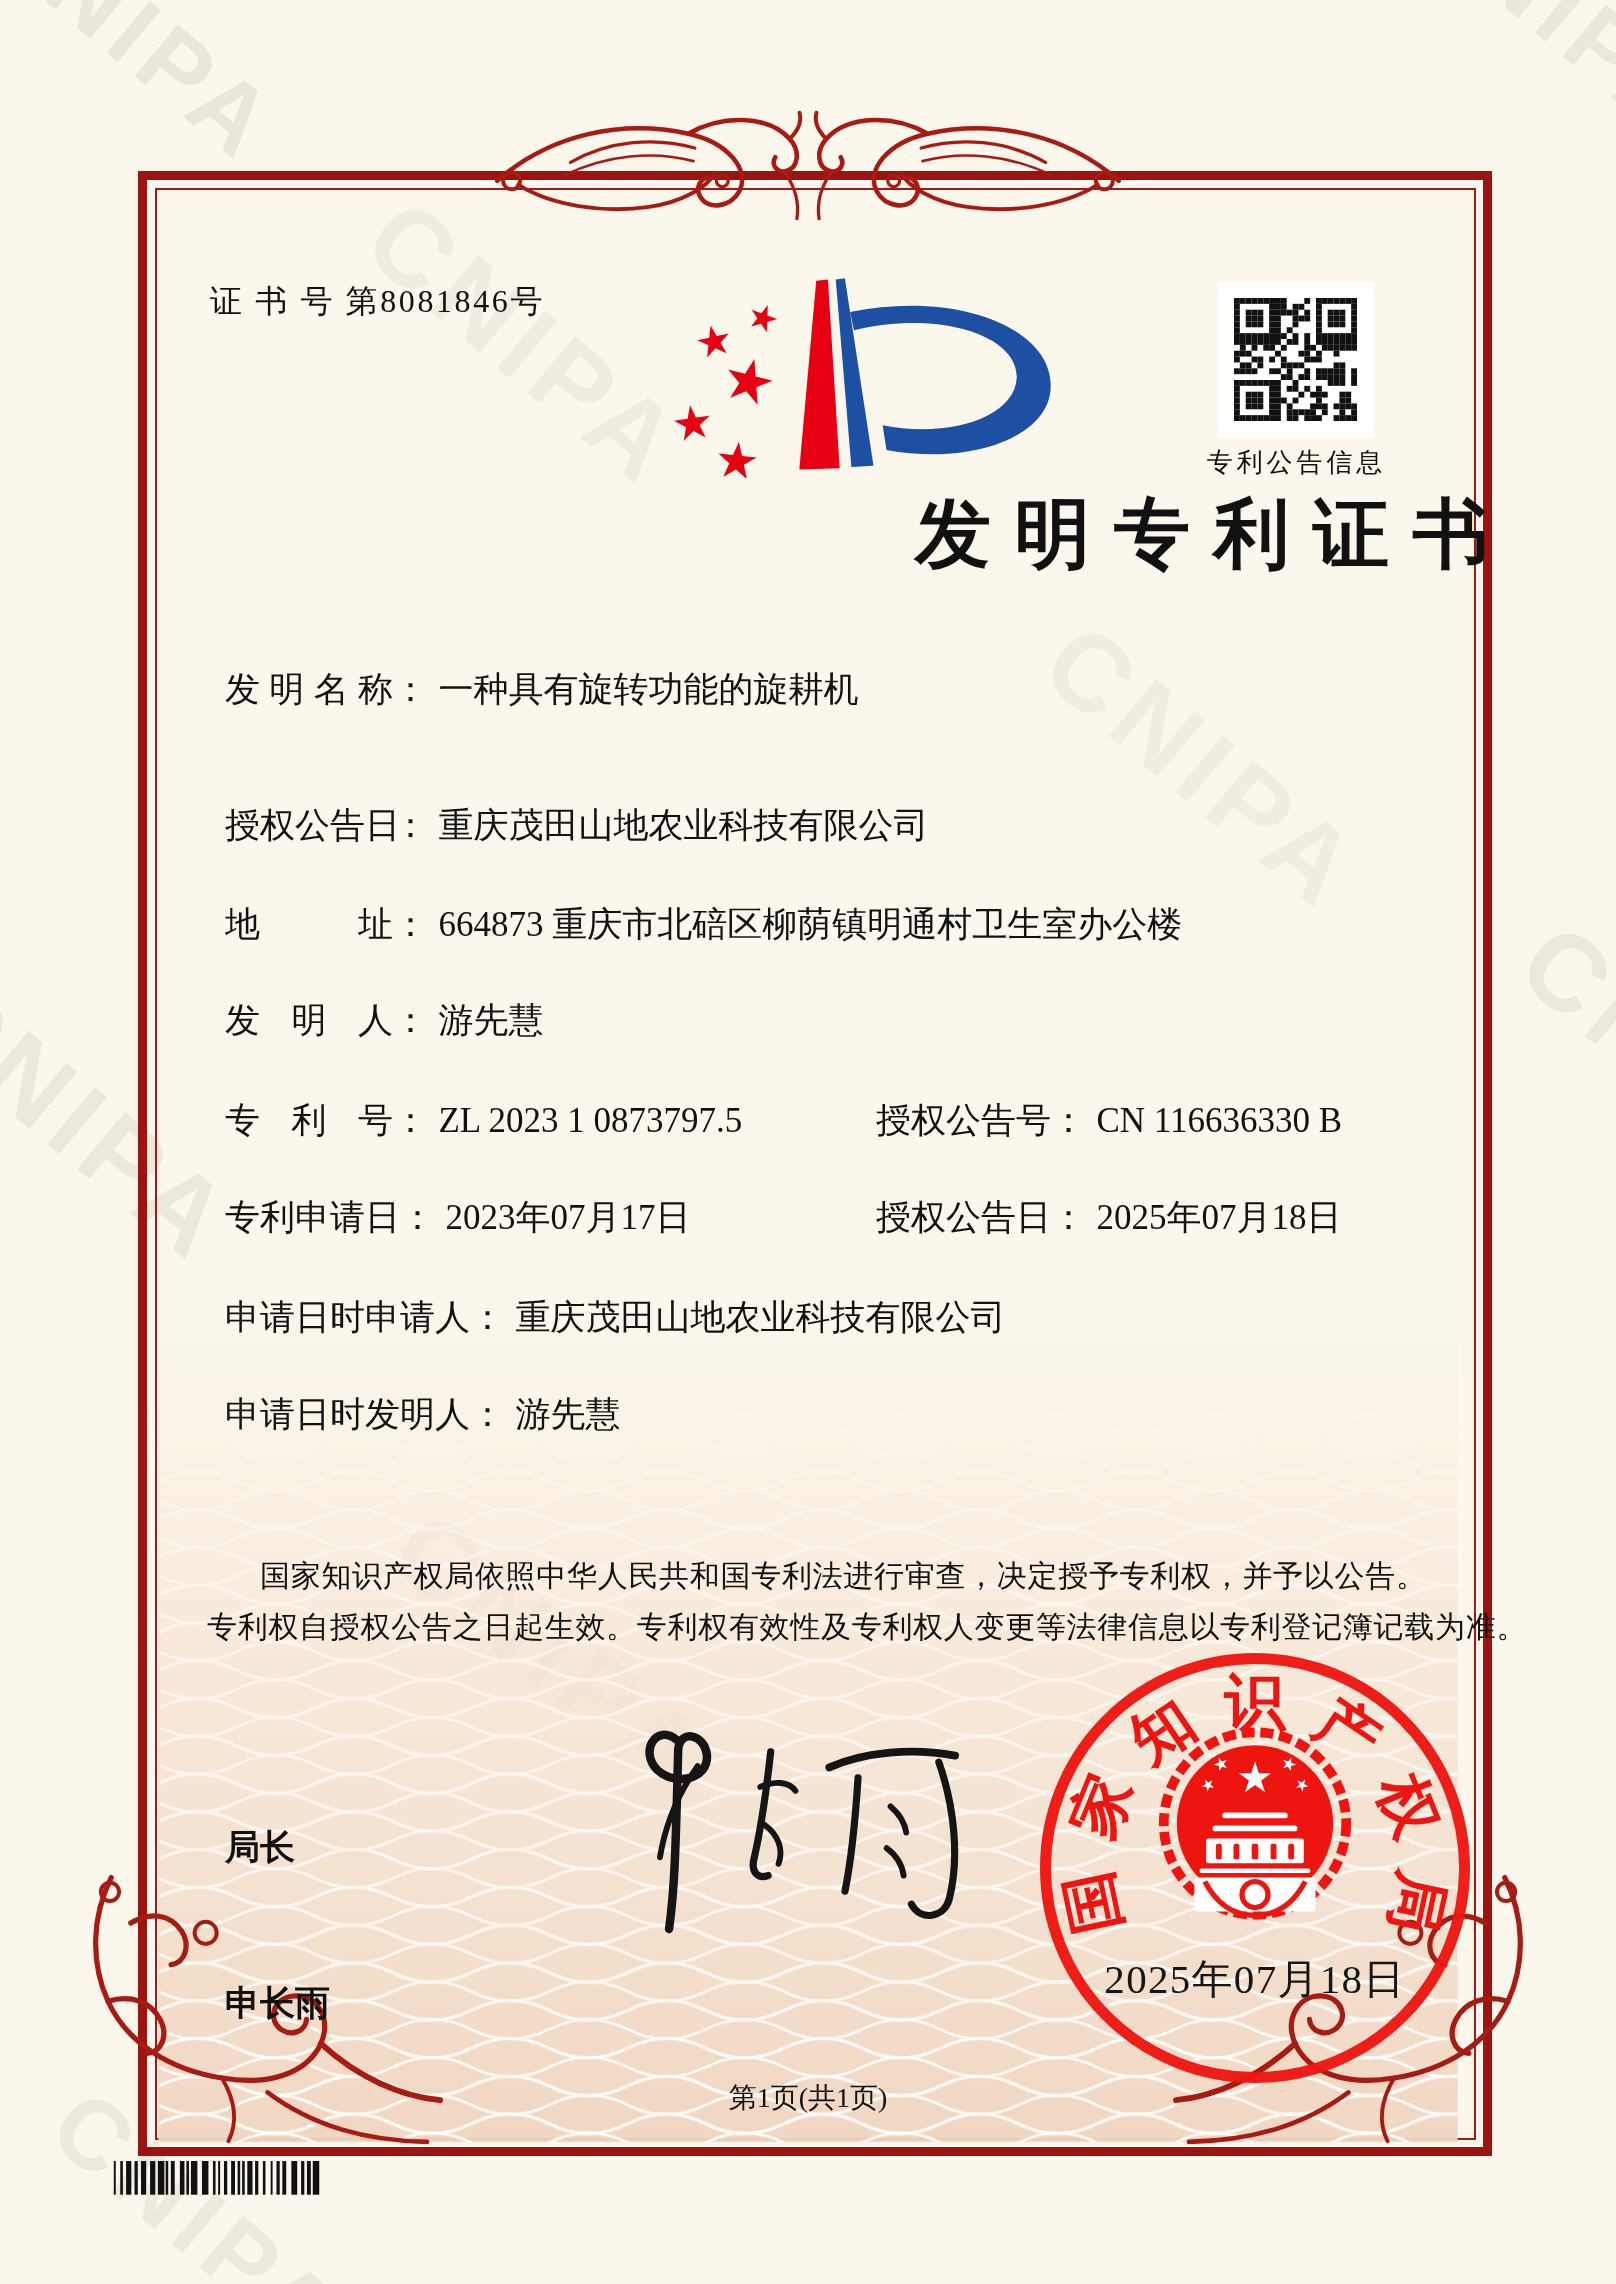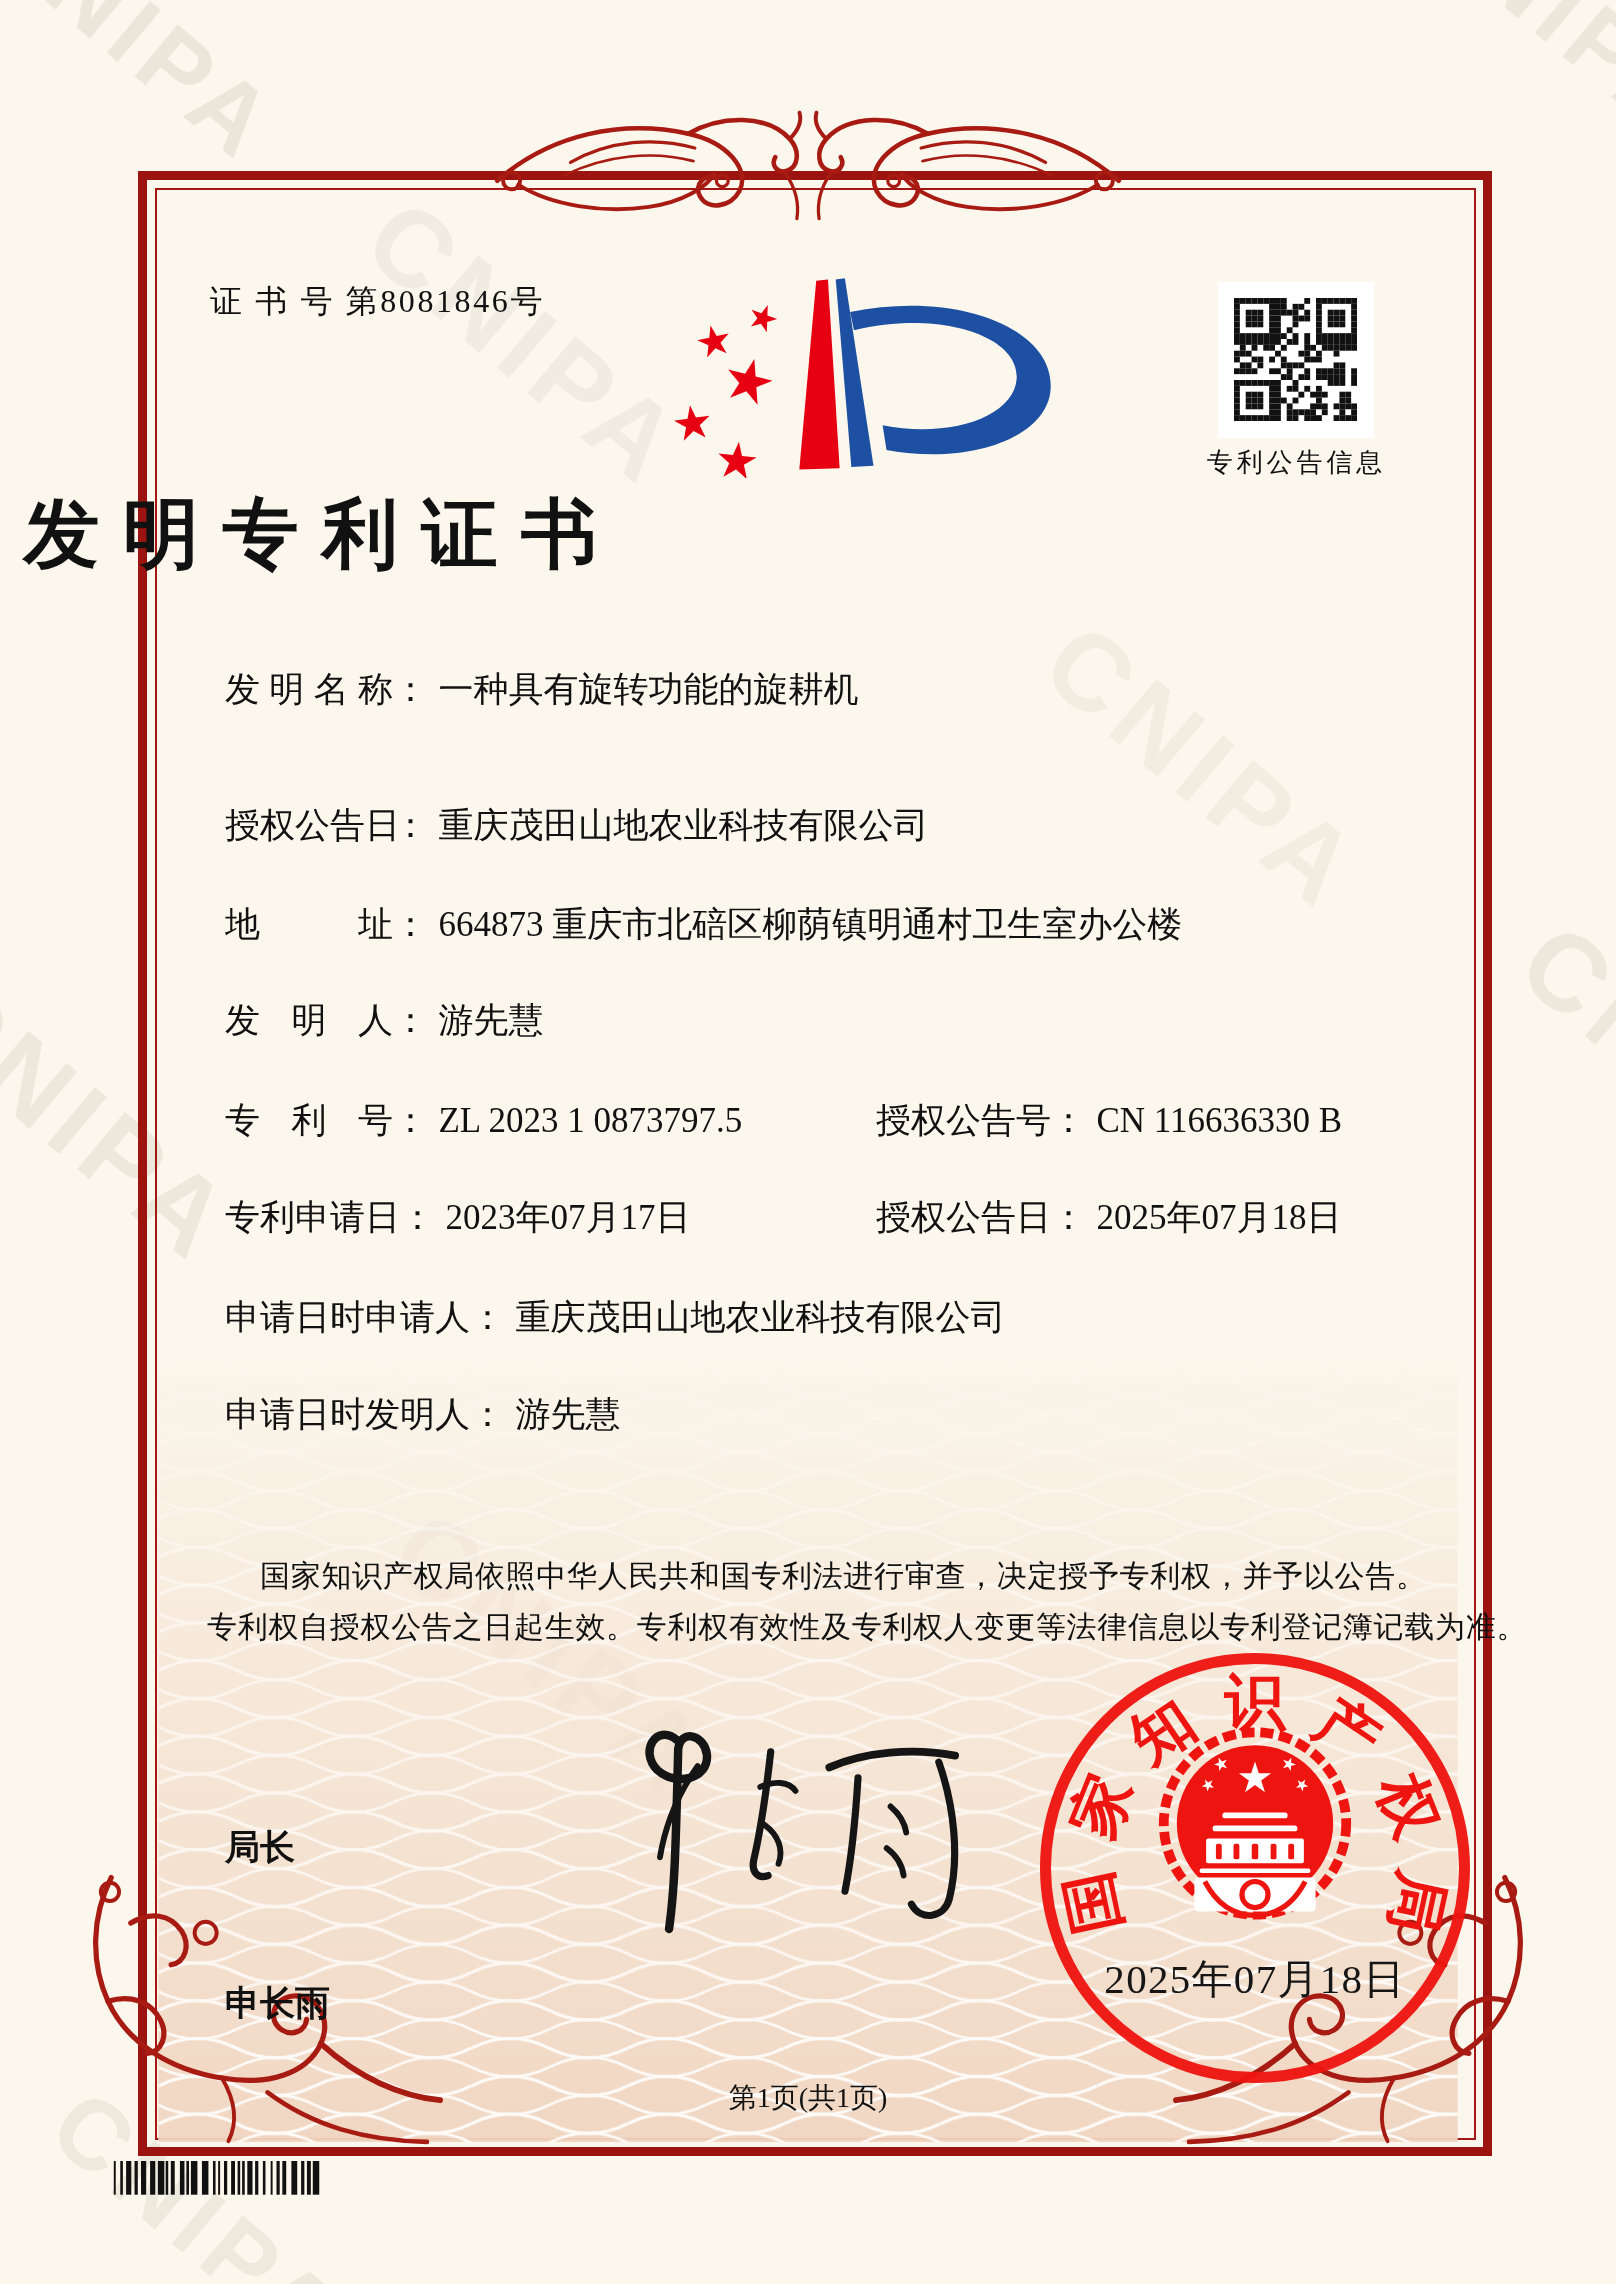--- a/index.html
+++ b/index.html
@@ -5,21 +5,21 @@
   html,body{margin:0;padding:0;background:#fbf7ec;}
   .page{position:relative;width:1616px;height:2284px;background:#fbf7ec;overflow:hidden;
         font-family:"Liberation Serif","DejaVu Serif",serif;color:#111;}
   .wm{position:absolute;font-family:"Liberation Sans","DejaVu Sans",sans-serif;font-weight:bold;
       letter-spacing:9px;transform:rotate(40deg);white-space:nowrap;pointer-events:none;}
   .frame-outer{position:absolute;left:138px;top:171px;width:1354px;height:1985px;
       border:9.8px solid #9b1410;box-sizing:border-box;}
   .frame-inner{position:absolute;left:155px;top:188px;width:1321px;height:1952px;
       border:2.6px solid #a51712;box-sizing:border-box;}
   .cert-no{position:absolute;left:210px;top:280px;font-size:32px;letter-spacing:2.6px;}
-  .title{position:absolute;left:0;top:484px;width:1512px;text-align:left;
+  .title{position:absolute;left:0;top:484px;width:1512px;text-align:right;
       font-size:76px;font-weight:bold;letter-spacing:23.5px;text-indent:23.5px;}
   .qr-box{position:absolute;left:1218px;top:282px;width:156px;height:156px;background:#ffffff;}
   .qr-label{position:absolute;left:1179px;top:445px;width:235px;text-align:center;
       font-size:26px;letter-spacing:3.9px;}
   .row{position:absolute;left:225px;font-size:35px;line-height:1.15;white-space:nowrap;}
   .flabel{display:inline-block;width:168px;text-align:justify;text-align-last:justify;vertical-align:top;}
   .fvalue{margin-left:10.4px;}
   .col2{position:absolute;left:651px;top:0;white-space:nowrap;}
   .stmt{position:absolute;font-size:30px;white-space:nowrap;letter-spacing:0.7px;text-align:center;}
   .director{position:absolute;left:225px;font-size:35px;font-weight:600;

